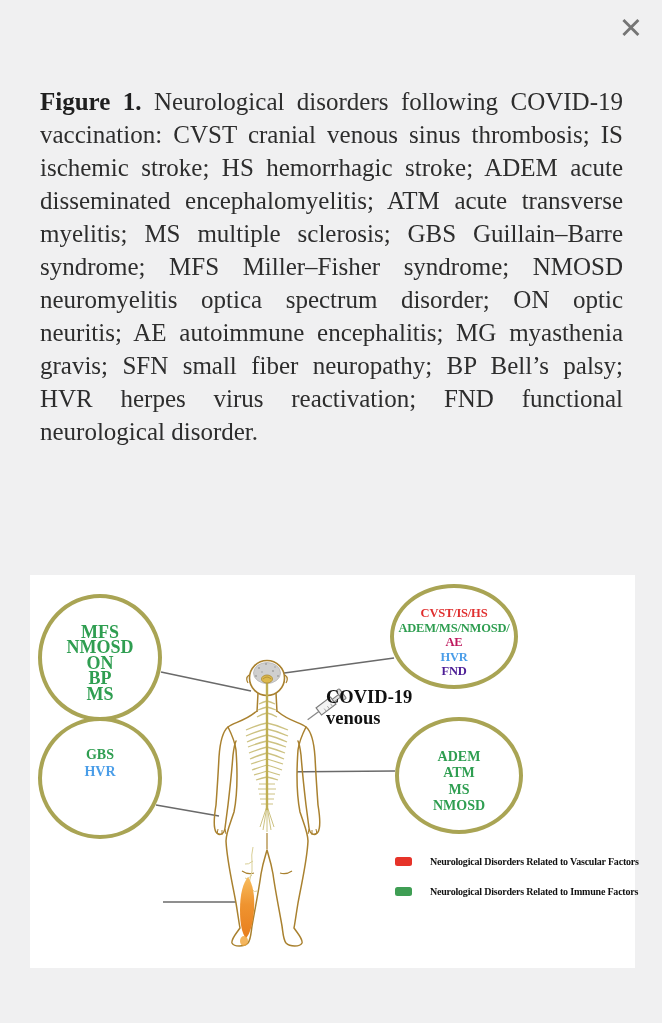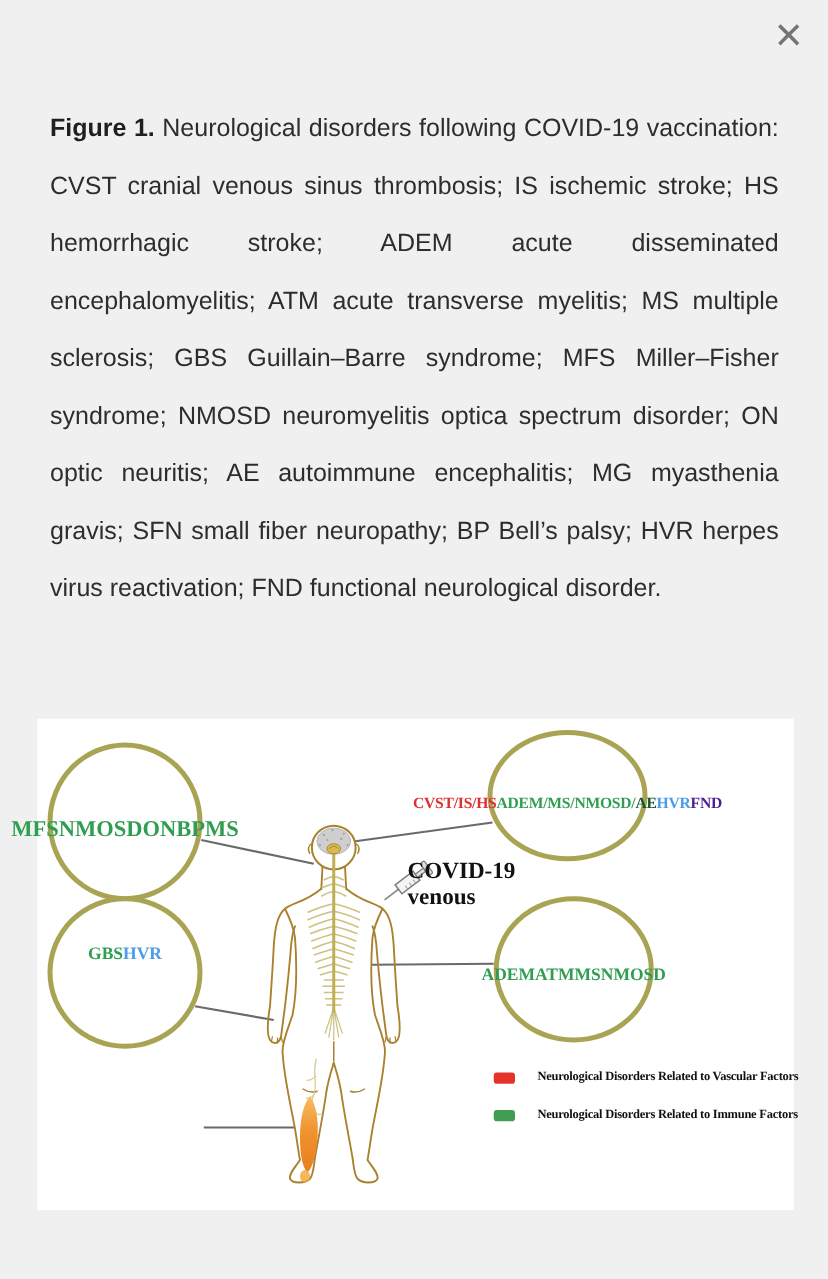--- a/index.html
+++ b/index.html
@@ -1,39 +1,39 @@
 <!DOCTYPE html>
 <html><head>
 <meta charset="utf-8">
 <style>
   html,body{margin:0;padding:0;background:#f0f0f1;}
   .page{position:relative;width:662px;height:1023px;background:#f0f0f1;overflow:hidden;
         font-family:"Liberation Sans",sans-serif;}
   .close-btn{position:absolute;top:12px;right:15px;width:32px;height:32px;border:none;background:transparent;
         font-size:29px;font-weight:700;color:#757575;line-height:32px;text-align:center;cursor:pointer;
         font-family:"DejaVu Sans",sans-serif;padding:0;}
-  .caption{position:absolute;left:40px;top:60px;width:583px;font-size:20px;line-height:46px;
-        color:#2d2d2d;text-align:justify;}
+  .caption{position:absolute;left:40px;top:60px;width:583px;font-size:25px;line-height:33px;
+        color:#2d2d2d;text-align:justify;font-family:Liberation Serif, serif;}
   .caption .cap-b{font-weight:700;color:#1f1f1f;}
   .figure-panel{position:absolute;left:30px;top:575px;width:605px;height:393px;background:#ffffff;}
   .overlay{position:absolute;left:0;top:0;z-index:1;}
   .circle{position:absolute;z-index:2;border:4px solid #a9a454;border-radius:50%;background:#fff;
         display:flex;align-items:center;justify-content:center;text-align:center;
         font-family:"Liberation Serif",serif;font-weight:700;}
-  .circle .lines{display:flex;flex-direction:row;margin-top:12px;}
+  .circle .lines{display:flex;flex-direction:column;margin-top:12px;}
   .c1{left:8px;top:19px;width:116px;height:119px;font-size:18px;line-height:15.5px;font-family:Liberation Serif, serif;}
   .c2{left:8px;top:142px;width:116px;height:114px;font-size:14px;line-height:17px;}
   .c2 .lines{margin-bottom:42px;}
   .c3{left:3px;top:268px;width:122px;height:112px;font-size:14px;line-height:15.5px;}
   .c3 .lines{margin-bottom:22px;}
   .c4{left:360px;top:9px;width:120px;height:97px;font-size:12.5px;line-height:14.5px;letter-spacing:-0.2px;}
   .c5{left:365px;top:142px;width:120px;height:109px;font-size:14px;line-height:16.5px;}
   .vaccine-label{position:absolute;left:296px;top:112px;width:104px;z-index:2;
         font-family:"Liberation Serif",serif;font-weight:700;font-size:18.5px;line-height:21px;color:#111;}
-  .legend-row{position:absolute;left:365px;z-index:2;display:flex;align-items:flex-end;gap:18px;}
+  .legend-row{position:absolute;left:365px;z-index:2;display:flex;align-items:center;gap:18px;}
   .legend-row .sw{width:17px;height:9px;border-radius:2.5px;flex:none;}
   .legend-row .lbl{font-family:"Liberation Serif",serif;font-weight:700;font-size:10px;
         letter-spacing:-0.2px;white-space:nowrap;color:#111;}
   .lg1{top:281px}.lg2{top:311px}.lg3{top:340px}.lg4{top:367px}
 </style>
 </head>
 <body>
 
 <div class="page">
 
@@ -134,21 +134,21 @@
     <div class="circle c2">
       <div class="lines">
         <span style="color: rgb(47, 158, 81);">GBS</span>
         <span style="color: rgb(74, 157, 232);">HVR</span>
       </div>
     </div>
     <div class="circle c4">
       <div class="lines">
         <span style="color: rgb(224, 47, 47);">CVST/IS/HS</span>
         <span style="color: rgb(47, 158, 81);">ADEM/MS/NMOSD/</span>
-        <span style="color: #14532d;">AE</span>
+        <span style="color: #be185d;">AE</span>
         <span style="color: rgb(74, 157, 232);">HVR</span>
         <span style="color: #4c1d95;">FND</span>
       </div>
     </div>
     <div class="circle c5">
       <div class="lines">
         <span style="color: rgb(47, 158, 81);">ADEM</span>
         <span style="color: rgb(47, 158, 81);">ATM</span>
         <span style="color: rgb(47, 158, 81);">MS</span>
         <span style="color: rgb(47, 158, 81);">NMOSD</span>

